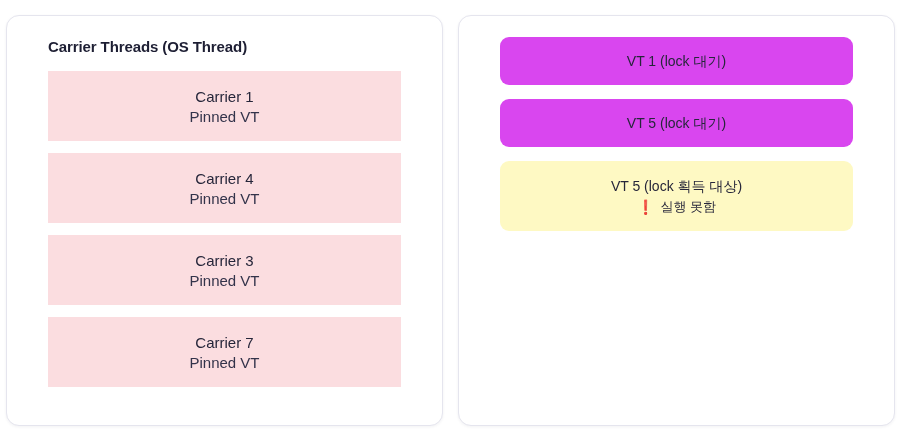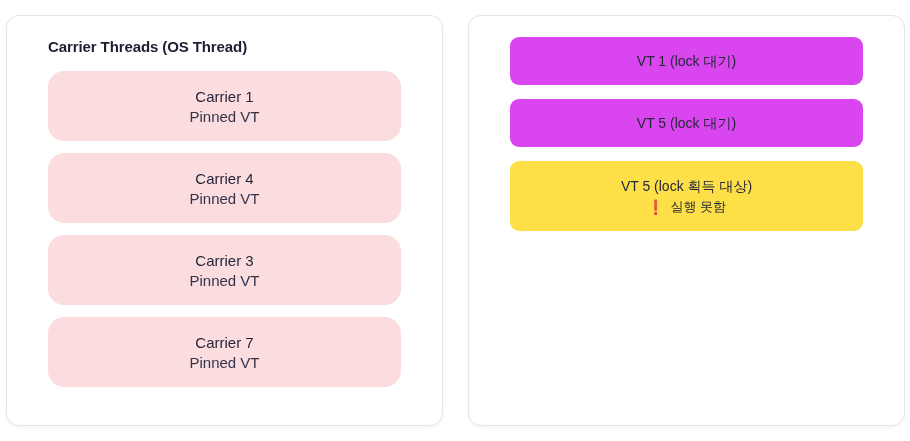--- a/index.html
+++ b/index.html
@@ -23,21 +23,21 @@
     box-sizing: border-box;
   }
 
   .panels {
     position: absolute;
     left: 6px;
     top: 15px;
     width: 899px;
     height: 327px;
     display: flex;
-    gap: 25px;
+    gap: 15px;
   }
 
   .panel {
     box-sizing: border-box;
     width: 437px;
     height: 411px;
     background: #ffffff;
     border: 1px solid #e5e5ee;
     border-radius: 13px;
     box-shadow: 0 1px 3px rgba(30, 30, 60, 0.06);
@@ -59,21 +59,21 @@
     display: flex;
     flex-direction: column;
   }
 
   
   .carrier-rows { gap: 12px; }
 
   .carrier-box {
     box-sizing: border-box;
     height: 70px;
-    border-radius: 16px;
+    border-radius: 0;
     background: #fbdde0;
     display: flex;
     flex-direction: column;
     align-items: center;
     justify-content: center;
     gap: 1px;
   }
   .carrier-name {
     font-size: 15px;
     color: #26263a;
@@ -93,21 +93,21 @@
     height: 48px;
     border-radius: 9px;
     background: #d946ef;
     display: flex;
     flex-direction: column;
     align-items: center;
     justify-content: center;
   }
   .vt-box.target {
     height: 70px;
-    background: #fde047;
+    background: #fef9c3;
     gap: 2px;
     text-align: center;
   }
   .vt-label {
     font-size: 14px;
     color: #26263a;
     line-height: 19px;
   }
   .vt-note {
     font-size: 13px;

